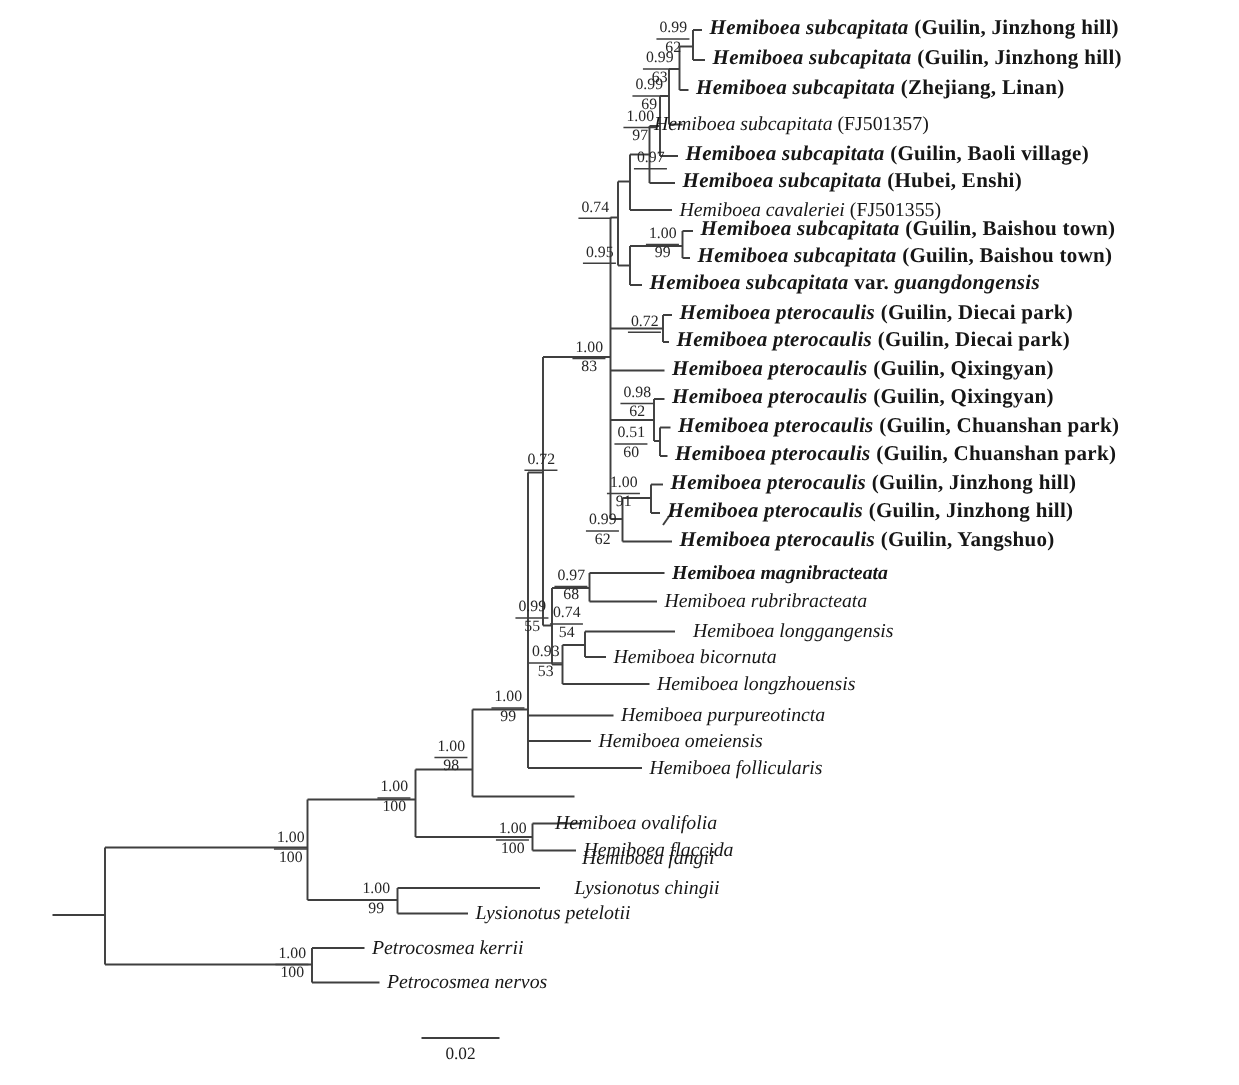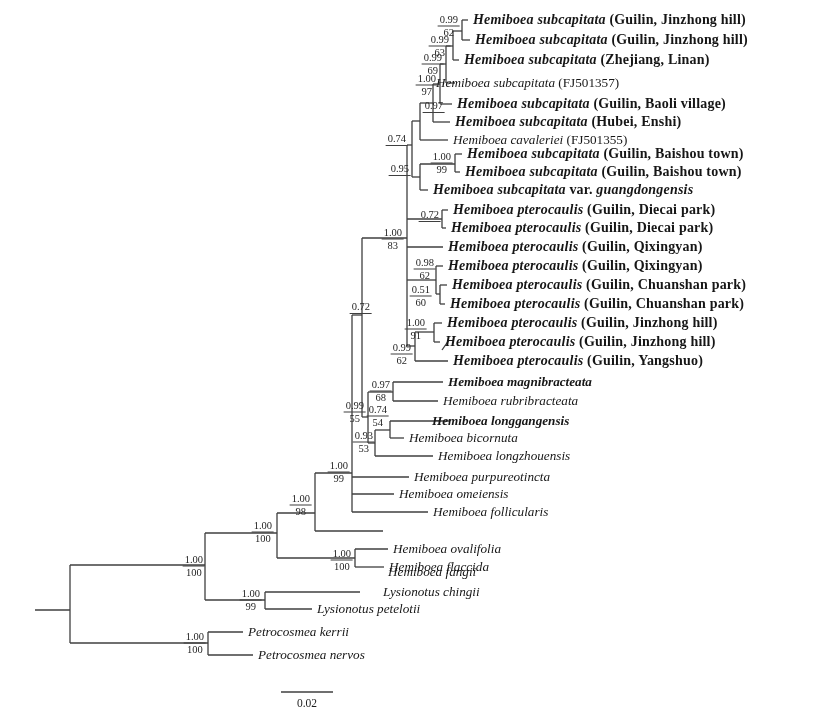--- a/index.html
+++ b/index.html
@@ -138,28 +138,28 @@
       <div class="tip bold" style="left: 451px; top: 228px;"><span>Hemiboea pterocaulis</span><span class="roman">&nbsp;(Guilin, Diecai park)</span></div>
       <div class="tip bold" style="left: 448px; top: 247px;"><span>Hemiboea pterocaulis</span><span class="roman">&nbsp;(Guilin, Qixingyan)</span></div>
       <div class="tip bold" style="left: 448px; top: 266px;"><span>Hemiboea pterocaulis</span><span class="roman">&nbsp;(Guilin, Qixingyan)</span></div>
       <div class="tip bold" style="left: 452px; top: 285px;"><span>Hemiboea pterocaulis</span><span class="roman">&nbsp;(Guilin, Chuanshan park)</span></div>
       <div class="tip bold" style="left: 450px; top: 304px;"><span>Hemiboea pterocaulis</span><span class="roman">&nbsp;(Guilin, Chuanshan park)</span></div>
       <div class="tip bold" style="left: 447px; top: 323px;"><span>Hemiboea pterocaulis</span><span class="roman">&nbsp;(Guilin, Jinzhong hill)</span></div>
       <div class="tip bold" style="left: 445px; top: 342px;"><span>Hemiboea pterocaulis</span><span class="roman">&nbsp;(Guilin, Jinzhong hill)</span></div>
       <div class="tip bold" style="left: 453px; top: 361px;"><span>Hemiboea pterocaulis</span><span class="roman">&nbsp;(Guilin, Yangshuo)</span></div>
       <div class="tip" style="left: 448px; top: 382px; font-weight: bold;"><span>Hemiboea magnibracteata</span></div>
       <div class="tip" style="left: 443px; top: 401px;"><span>Hemiboea rubribracteata</span></div>
-      <div class="tip" style="left: 432px; top: 421px; font-weight: bold;"><span>Hemiboea longgangensis</span></div>
+      <div class="tip" style="left: 462px; top: 421px;"><span>Hemiboea longgangensis</span></div>
       <div class="tip" style="left: 409px; top: 438px;"><span>Hemiboea bicornuta</span></div>
       <div class="tip" style="left: 438px; top: 456px;"><span>Hemiboea longzhouensis</span></div>
       <div class="tip" style="left: 414px; top: 477px;"><span>Hemiboea purpureotincta</span></div>
       <div class="tip" style="left: 399px; top: 494px;"><span>Hemiboea omeiensis</span></div>
       <div class="tip" style="left: 433px; top: 512px;"><span>Hemiboea follicularis</span></div>
       <div class="tip" style="left: 388px; top: 531px; margin-top: 41px;"><span>Hemiboea fangii</span></div>
-      <div class="tip" style="left: 393px; top: 549px;"><span>Hemiboea ovalifolia</span></div>
+      <div class="tip" style="left: 370px; top: 549px;"><span>Hemiboea ovalifolia</span></div>
       <div class="tip" style="left: 389px; top: 567px;"><span>Hemiboea flaccida</span></div>
       <div class="tip" style="left: 383px; top: 592px;"><span>Lysionotus chingii</span></div>
       <div class="tip" style="left: 317px; top: 609px;"><span>Lysionotus petelotii</span></div>
       <div class="tip" style="left: 248px; top: 632px;"><span>Petrocosmea kerrii</span></div>
       <div class="tip" style="left: 258px; top: 655px;"><span>Petrocosmea nervos</span></div>
       <div class="support" style="left: 460px; top: 26px;">
         <span class="pp">0.99</span>
         <span class="bs">62</span>
       </div>
       <div class="support" style="left: 451px; top: 46px;">

